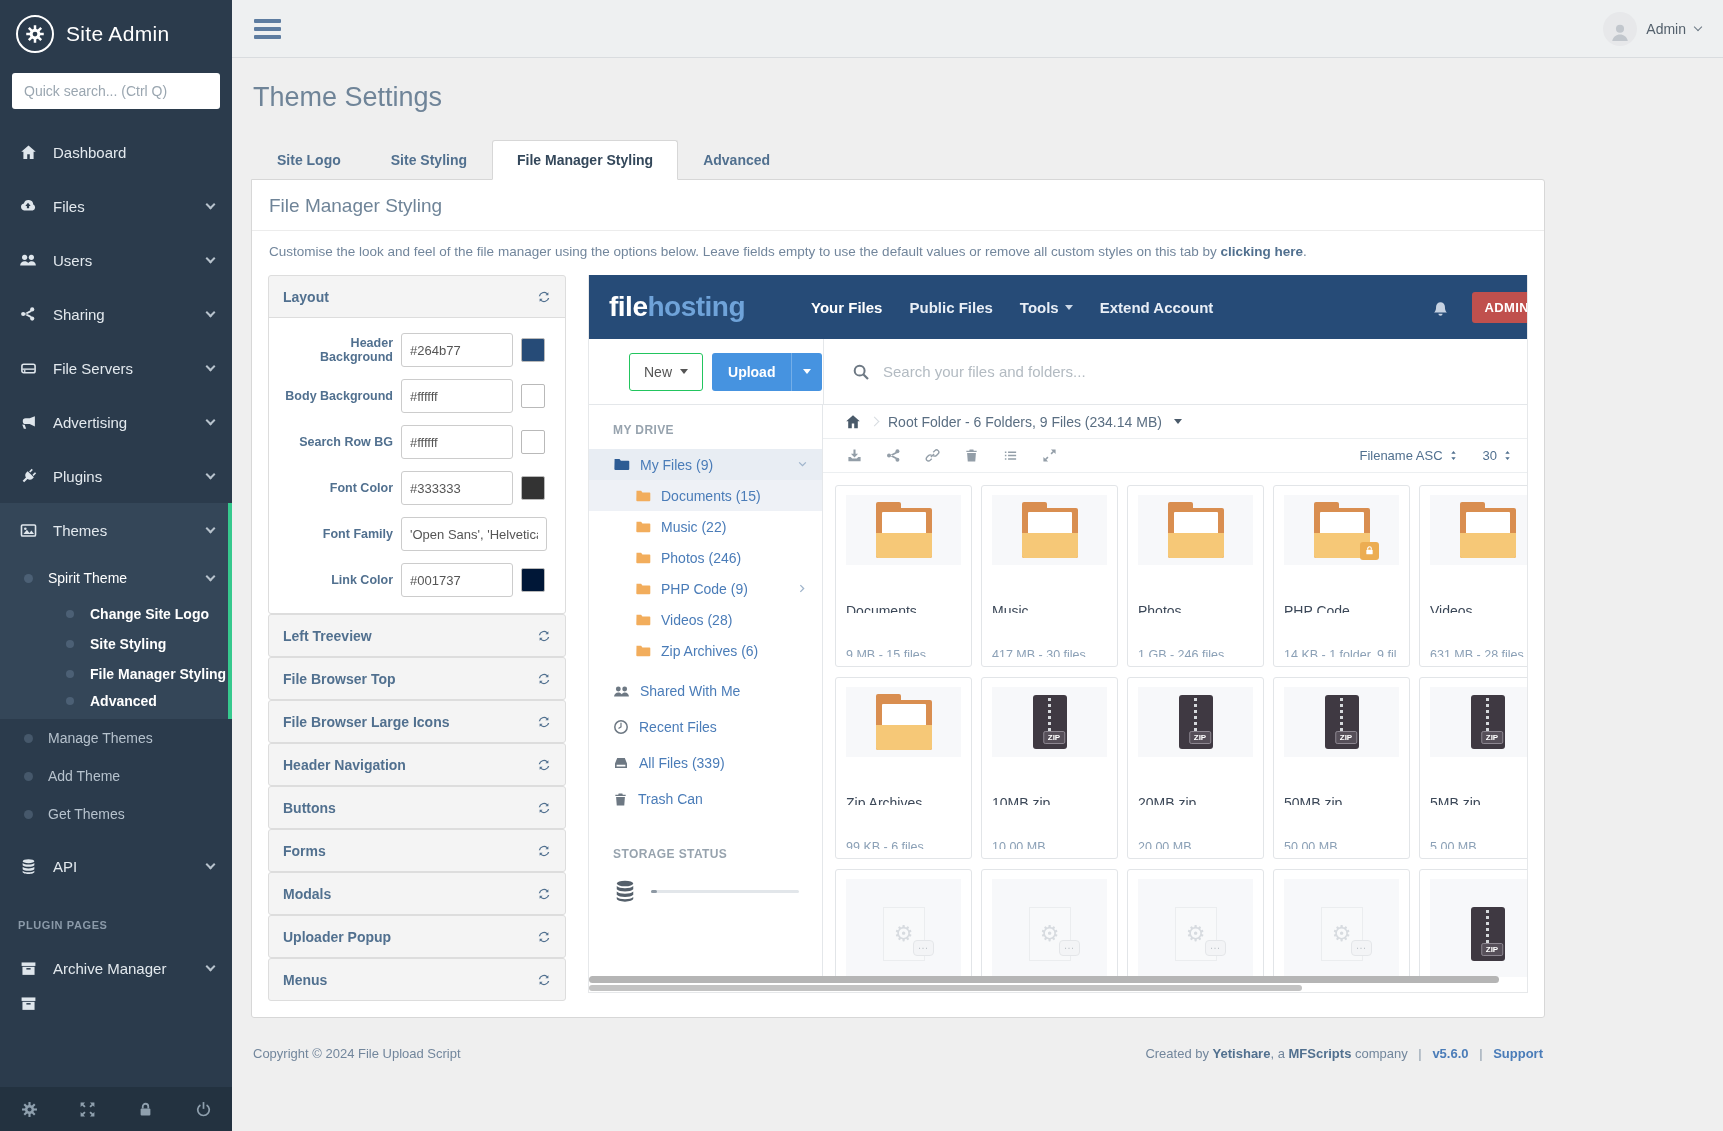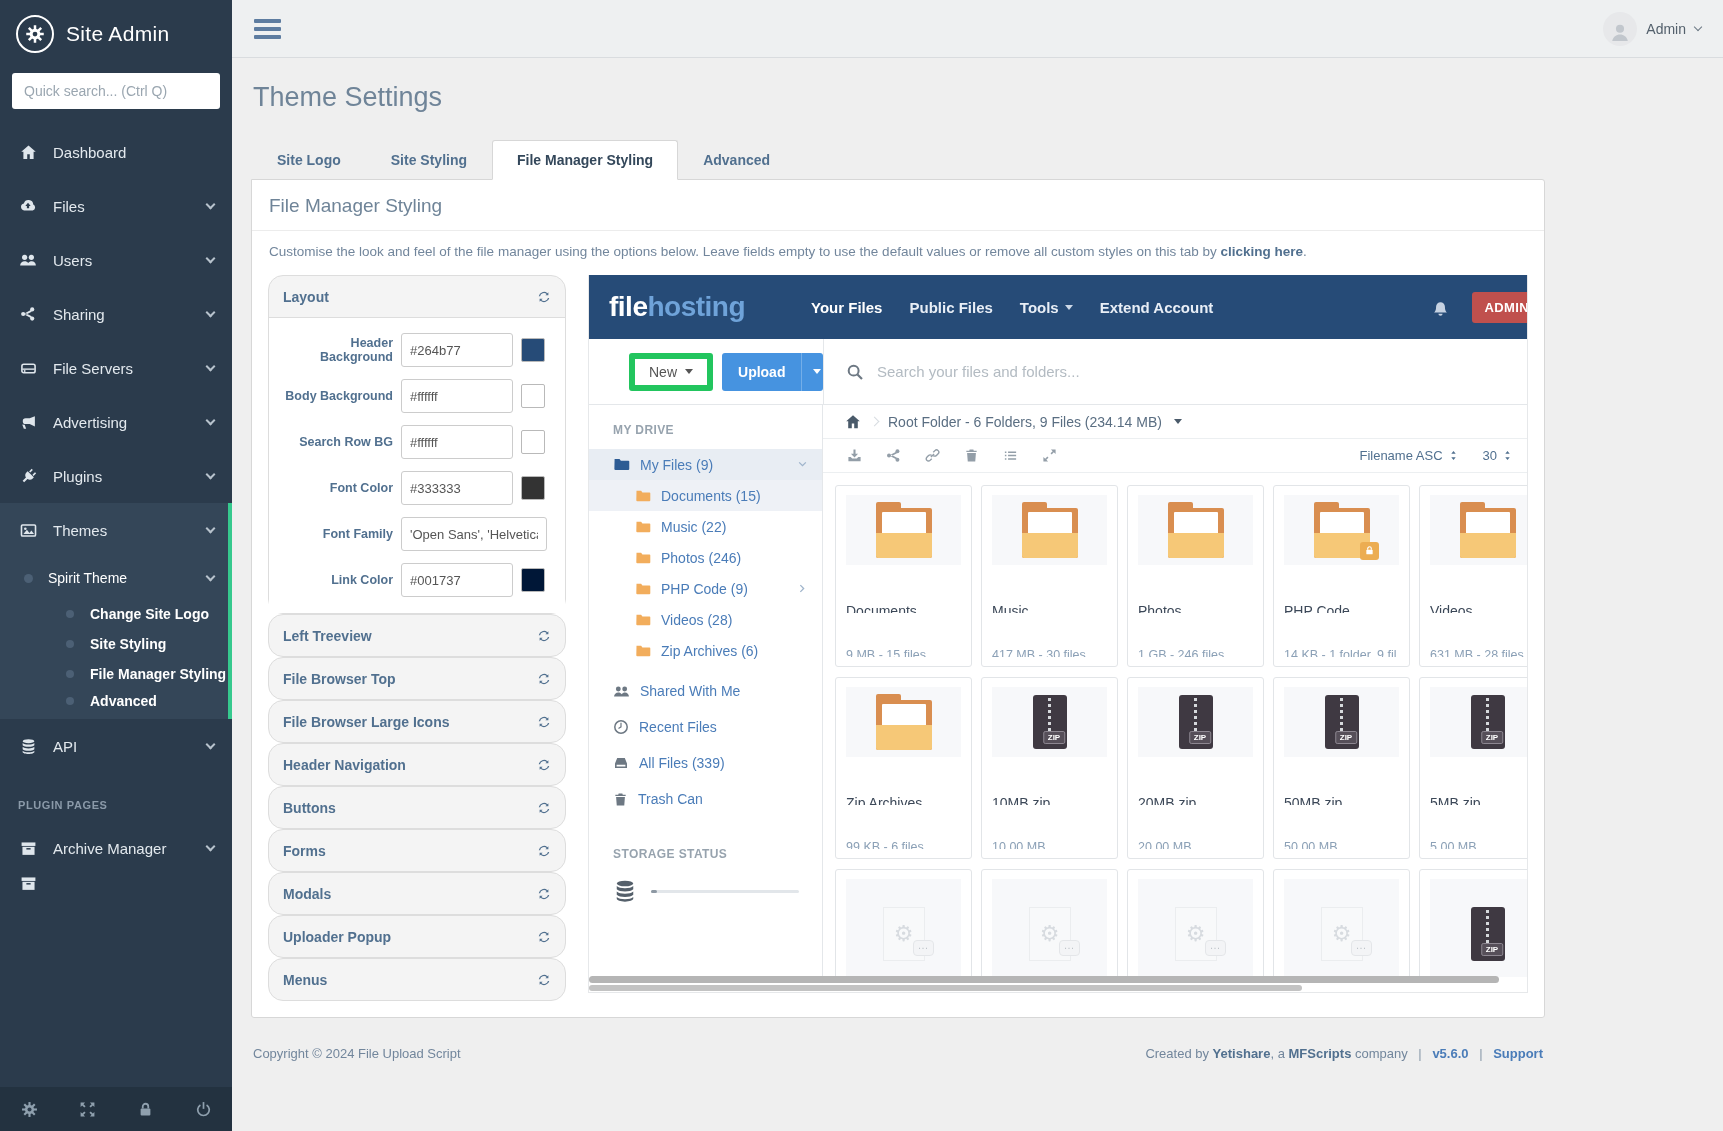--- a/index.html
+++ b/index.html
@@ -50,21 +50,21 @@
   .tab.active { background:#fff; border-color:#d7d7d7; border-bottom-color:#fff; border-radius:3px 3px 0 0; color:#33475a; }
 
   .panel { background:#fff; border:1px solid #d7d7d7; border-radius:0 3px 3px 3px; }
   .panel-h { font-size:19px; color:#6f8498; padding:15px 17px 13px; border-bottom:1px solid #ececec; }
   .panel-desc { padding:13px 17px 16px; font-size:13.5px; color:#72869c; }
   .panel-desc b { color:#51708f; }
   .panel-body { display:flex; gap:22px; padding:0 16px 16px; }
 
   
   .acc-col { width:298px; min-width:298px; }
-  .acc { border:1px solid #ddd; border-radius:15px; background:#f4f4f4; margin-bottom:0; }
+  .acc { border:1px solid #ddd; border-radius:3px; background:#f4f4f4; margin-bottom:0; }
   .acc-h { display:flex; align-items:center; height:41px; padding:0 14px; font-size:14px; font-weight:bold; color:#51708f; cursor:pointer; }
   .acc-h .refresh { margin-left:auto; color:#51708f; cursor:pointer; display:flex; }
   .acc-body { background:#fff; border-top:1px solid #ddd; padding:15px 12px 14px; border-radius:0 0 3px 3px; }
   .f-row { display:flex; align-items:center; gap:8px; margin-bottom:12px; }
   .f-row:last-child { margin-bottom:2px; }
   .f-label { width:112px; text-align:right; font-size:12.5px; font-weight:bold; color:#51708f; line-height:1.15; }
   .f-input { height:30px; border:1px solid #ccc; border-radius:3px; padding:16px 8px; font-size:13px; color:#555; width:112px; font-family:Liberation Sans, sans-serif; }
   .f-input.wide { width:146px; }
   .swatch { width:24px; height:24px; border:1px solid #b9b9b9; border-radius:2px; cursor:pointer; }
 
@@ -77,27 +77,27 @@
   .pv-links { display:flex; align-items:center; gap:27px; margin-left:66px; font-size:15px; font-weight:bold; }
   .pv-link { color:#e8eef6; cursor:pointer; display:flex; align-items:center; gap:6px; }
   .pv-link.active { color:#fff; }
   .pv-caret { width:0; height:0; border-left:4.5px solid transparent; border-right:4.5px solid transparent; border-top:5px solid #cdd9e8; }
   .pv-nav-right { margin-left:auto; display:flex; align-items:center; gap:22px; }
   .bell { color:#c6d2e2; cursor:pointer; display:flex; }
   .admin-btn { background:#c0504d; color:#fff; font-size:13px; font-weight:bold; padding:8px 14px 8px 12px; border-radius:3px; margin-right:-16px; letter-spacing:.4px; cursor:pointer; }
 
   .pv-actionrow { height:66px; display:flex; border-bottom:1px solid #e4e7ea; background:#fff; }
   .pv-act-left { width:234px; min-width:234px; display:flex; align-items:center; gap:9px; padding-left:40px; }
-  .btn-new { height:38px; background:#fff; border:6px solid #22c55e; border-radius:3px; padding:0 14px; font-size:14px; color:#555; display:flex; align-items:center; gap:8px; cursor:pointer; }
+  .btn-new { height:38px; background:#fff; border:1px solid #22c55e; border-radius:3px; padding:0 14px; font-size:14px; color:#555; display:flex; align-items:center; gap:8px; cursor:pointer; }
   .btn-new .nc { width:0;height:0;border-left:4.5px solid transparent;border-right:4.5px solid transparent;border-top:5px solid #555; }
   .btn-upload { height:38px; background:#4693e0; border-radius:3px; display:flex; align-items:stretch; color:#fff; cursor:pointer; overflow:hidden; }
   .btn-upload .lbl { display:flex; align-items:center; padding:0 16px; font-size:14px; font-weight:bold; }
   .btn-upload .dd { display:flex; align-items:center; padding:0 11px; border-left:1px solid rgba(255,255,255,.25); }
   .btn-upload .dd i { width:0;height:0;border-left:4.5px solid transparent;border-right:4.5px solid transparent;border-top:5px solid #fff; }
-  .pv-search { flex:1; border-left:1px solid #e4e7ea; display:flex; align-items:center; gap:13px; padding-left:22px; color:#6d7883; }
+  .pv-search { flex:1; border-left:1px solid #e4e7ea; display:flex; align-items:center; gap:13px; padding-left:28px; color:#6d7883; }
   .pv-search input { border:none; outline:none; font-size:15px; color:#555; width:70%; font-family:"Liberation Sans",sans-serif; }
   .pv-search input::placeholder { color:#b3bbc2; }
 
   .pv-body { display:flex; height:572px; }
   .pv-tree { width:234px; min-width:234px; border-right:1px solid #e4e7ea; background:#fff; padding-top:18px; overflow:hidden; }
   .drive-label, .storage-label { font-size:12px; font-weight:bold; letter-spacing:.4px; color:#97a3ae; padding:0 0 12px 24px; }
   .t-row { display:flex; align-items:center; gap:10px; height:31px; padding-left:24px; font-size:14px; color:#4a7cb8; cursor:pointer; position:relative; }
   .t-row.lvl2 { padding-left:46px; }
   .t-row.sel1 { background:#e8edf3; }
   .t-row.sel2 { background:#eef1f6; }
@@ -373,20 +373,31 @@
         <div class="sub-child">
             <span>Site Styling</span>
           </div>
         <div class="sub-child">
             <span>File Manager Styling</span>
           </div>
         <div class="sub-child" style="padding-bottom:6px">
             <span>Advanced</span>
           </div>
       </div>
+    </div>
+    <div class="theme-links">
+      <div class="theme-link">
+          <span>Manage Themes</span>
+        </div>
+      <div class="theme-link">
+          <span>Add Theme</span>
+        </div>
+      <div class="theme-link">
+          <span>Get Themes</span>
+        </div>
     </div>
 
     <div class="sb-item">
       <span class="icw">
           <svg class="ic" width="17" height="17">
             <use href="#i-db"></use>
           </svg>
         </span>
       <span>API</span>
         <span class="chev"></span>

